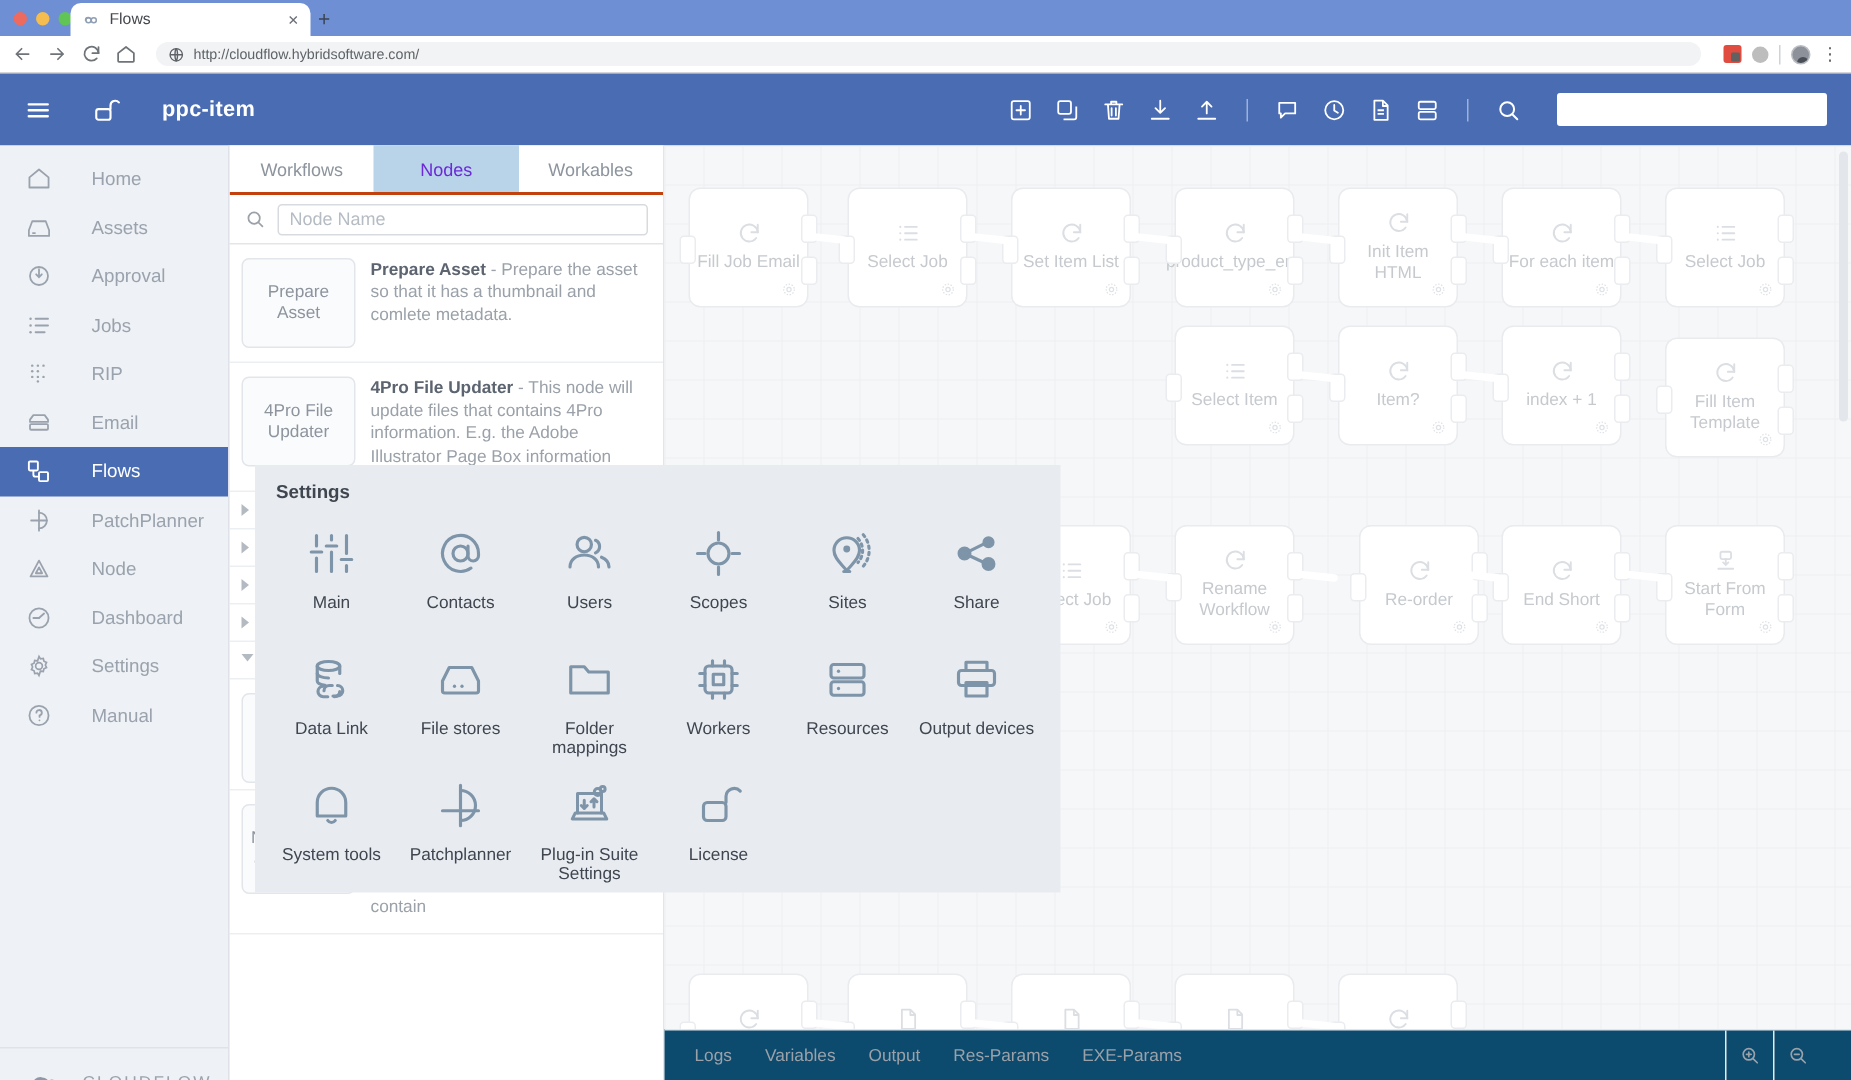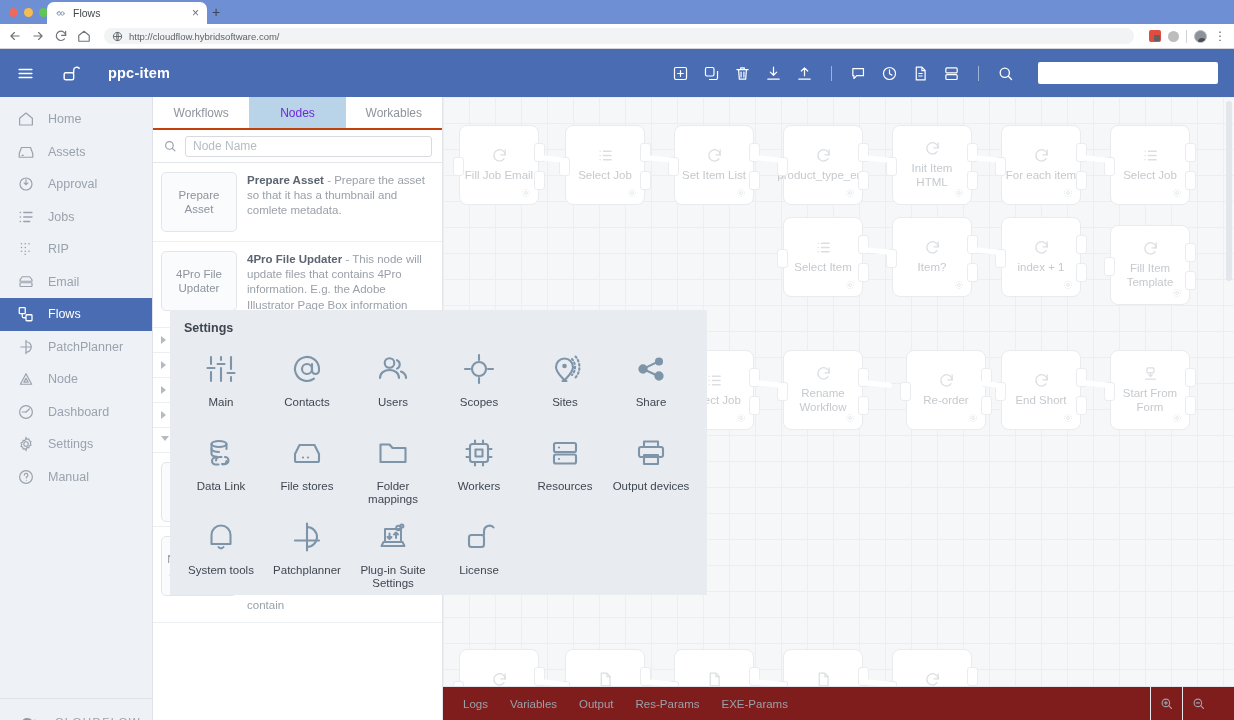--- a/index.html
+++ b/index.html
@@ -69,21 +69,21 @@
   
   .body-row { display: flex; height: 648px; }
 
   
   .sidebar {
     width: 153px; background: #eef1f5; border-right: 1px solid #dfe3e9;
     display: flex; flex-direction: column; position: relative; z-index: 40;
   }
   .side-items { flex: 1; padding-top: 6px; }
   .side-item {
-    height: 32.5px; display: flex; align-items: center; gap: 13px; padding-left: 16px;
+    height: 32.5px; display: flex; align-items: center; gap: 26px; padding-left: 16px;
     color: #9aa3ad; font-size: 12.5px;
   }
   .side-item .s-ico { width: 19px; height: 19px; display: flex; align-items: center; justify-content: center; flex: 0 0 19px; }
   .side-item.active { background: #4a6cb3; color: #ffffff; }
   .side-foot {
     height: 47px; border-top: 1px solid #dfe3e9;
     display: flex; align-items: center; gap: 11px; padding-left: 18px;
   }
   .side-foot-name { color: #9aa3ad; font-size: 11.5px; letter-spacing: 1.4px; }
 
@@ -138,21 +138,21 @@
   .node .n-gear { position: absolute; right: 7px; bottom: 6px; color: #dfe2e6; }
   .node .port { position: absolute; width: 11px; height: 19px; background: #ffffff; border: 1px solid #eaecef; border-radius: 3px; }
   .port.pr1 { right: -7px; top: 17px; } .port.pr2 { right: -7px; top: 45px; }
   .port.pl1 { left: -7px; top: 31px; }
   .link { position: absolute; height: 5px; background: #ffffff; border-radius: 3px; transform-origin: left center; }
   .canvas-scroll-v { position: absolute; right: 2px; top: 4px; bottom: 36px; width: 6px; background: transparent; }
   .canvas-scroll-v i { display: block; width: 6px; height: 180px; background: #e3e6ea; border-radius: 3px; }
 
   
   .bottombar {
-    position: absolute; left: 0; right: 0; bottom: 0; height: 34px; background: #7f1d1d;
+    position: absolute; left: 0; right: 0; bottom: 0; height: 34px; background: #0c4a6e;
     border-top: 1px solid #e2e5ea; display: flex; align-items: center; padding: 0 20px; gap: 22px; z-index: 25;
   }
   .bb-tab { font-size: 11.5px; color: #9aa1a9; }
   .bb-right { margin-left: auto; display: flex; align-items: center; }
   .bb-zoom { width: 32px; height: 33px; display: flex; align-items: center; justify-content: center; border-left: 1px solid #e8eaee; color: #9aa1a9; }
 
   
   .settings-overlay {
     position: absolute; left: 170px; top: 310px; width: 537px; height: 285px;
     background: #e8ecf1; z-index: 60; padding: 11px 0 0 0;

